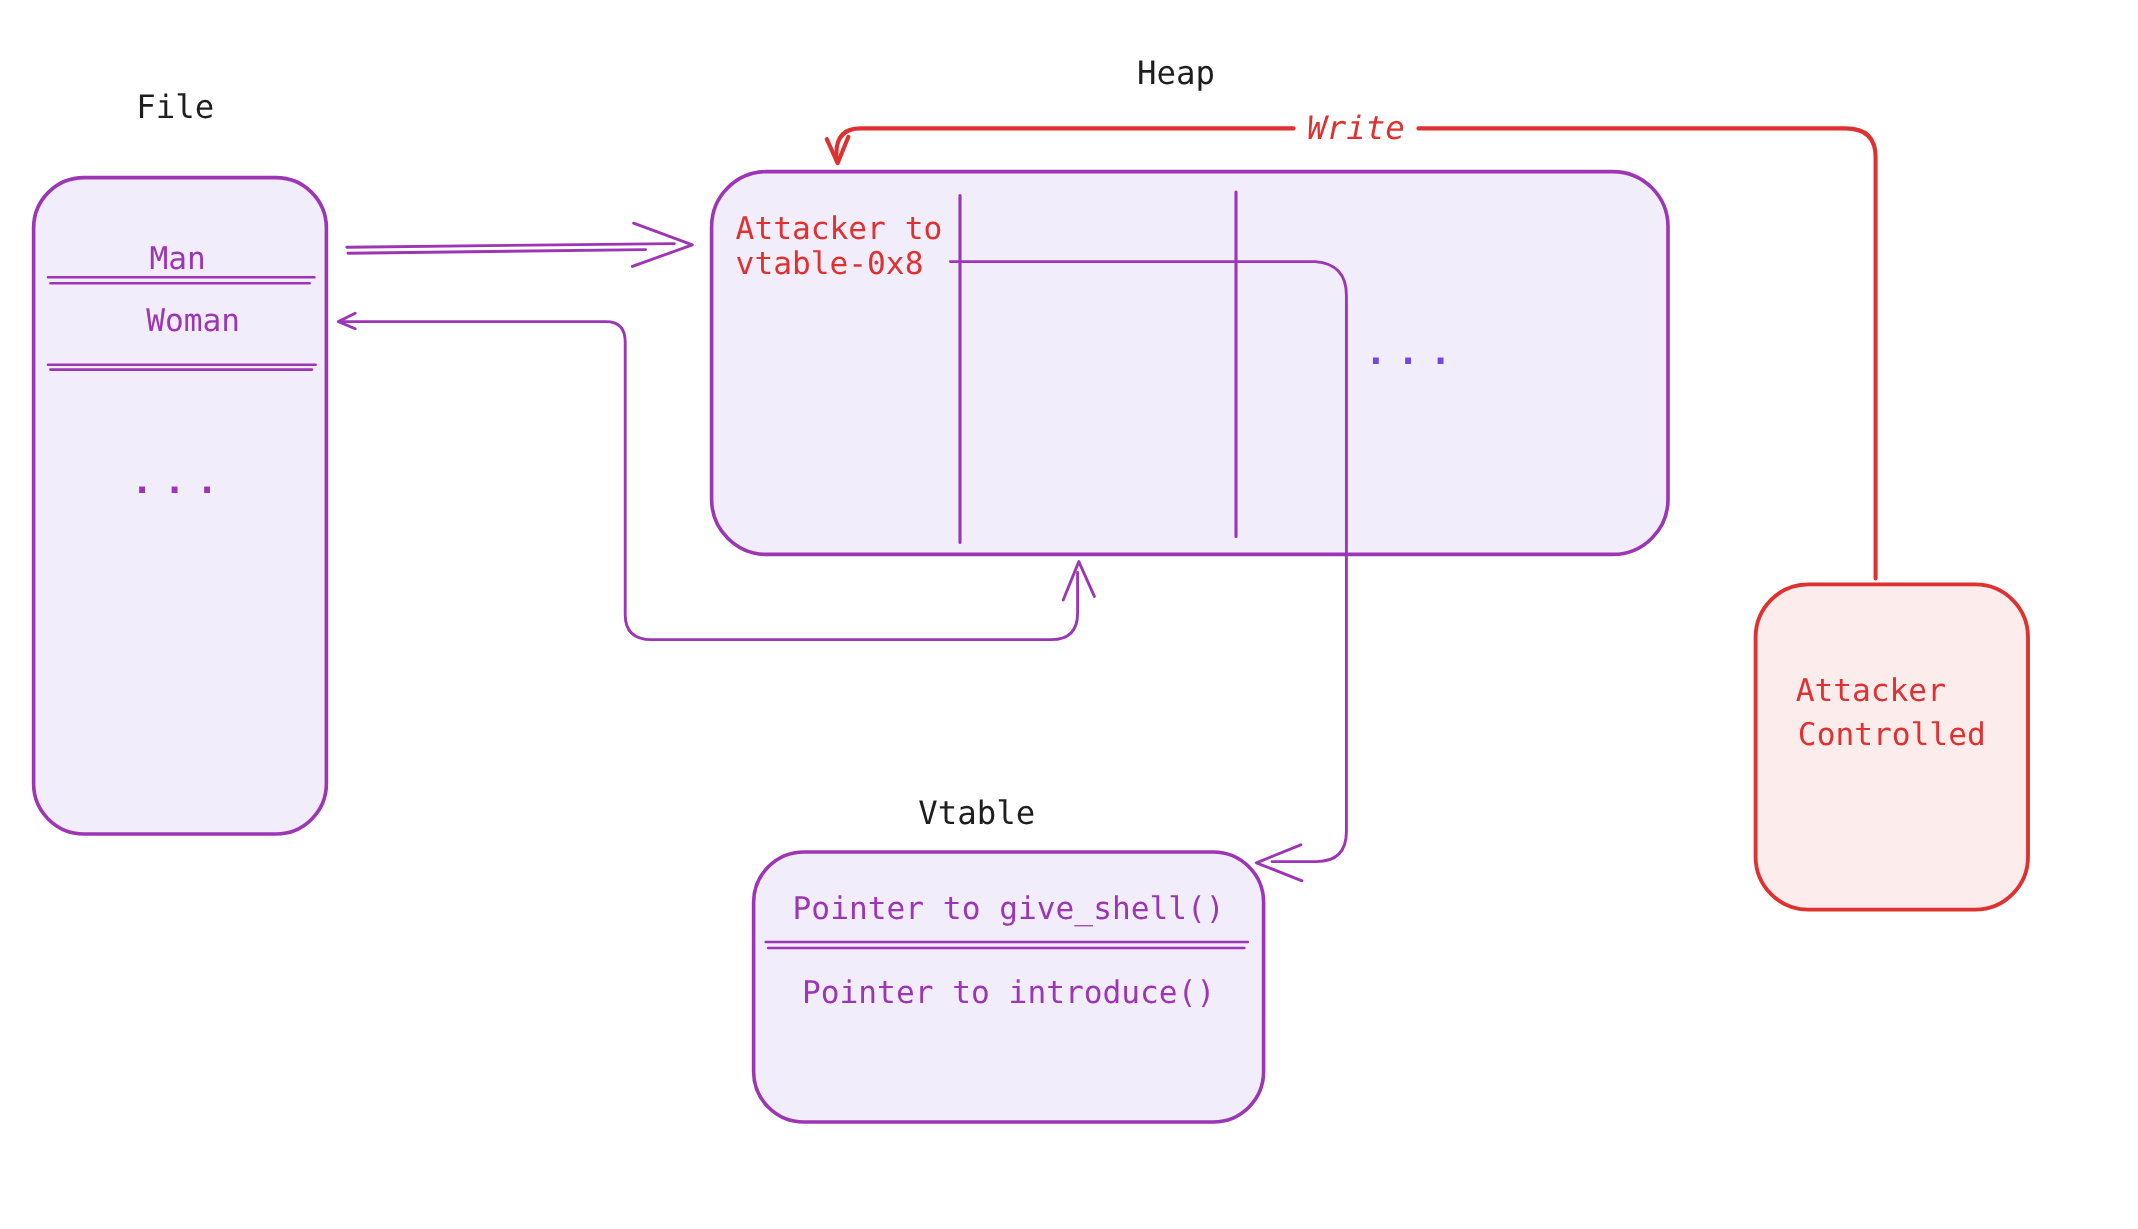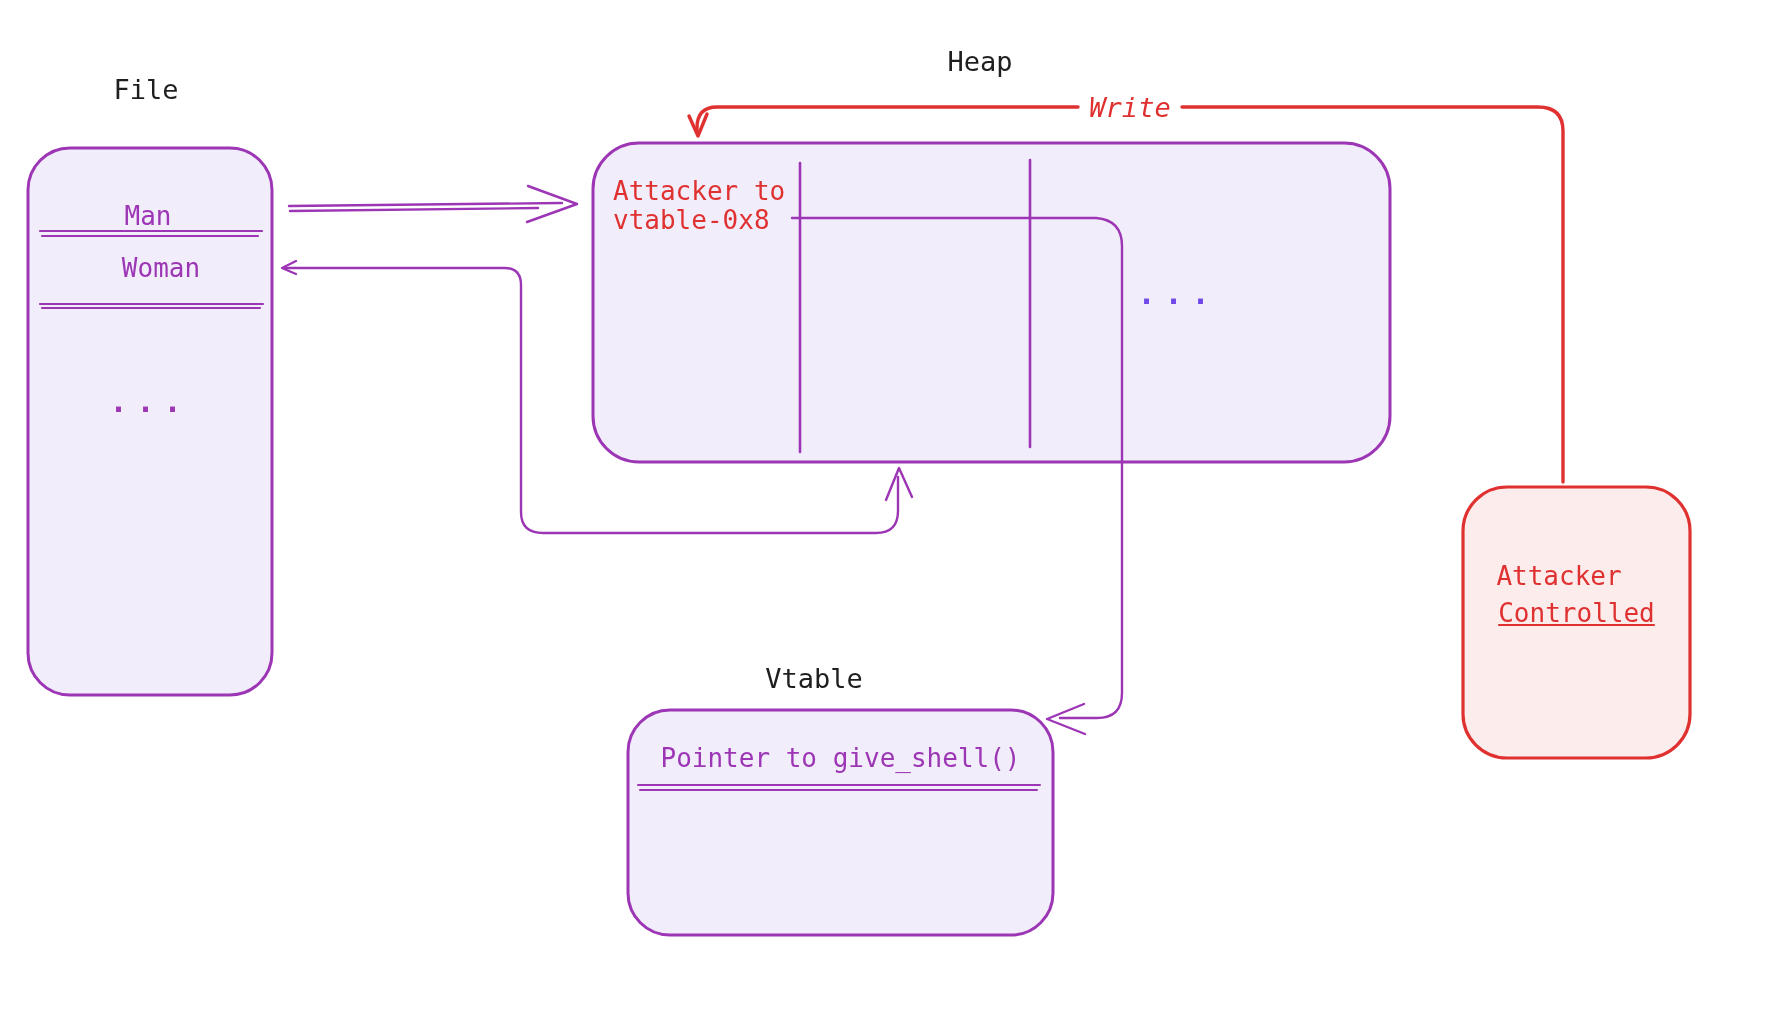--- a/index.html
+++ b/index.html
@@ -75,17 +75,18 @@
   <div class="label body-text purple-text center" style="left:28px;top:253px;width:244px;padding-left:11px;">Woman</div>
   <div class="label ellipsis purple-text center" style="left:28px;top:384px;width:244px;">...</div>
 
   <div class="label body-text red-text" style="left:613px;top:177px;line-height:29px;">Attacker to</div>
   <div class="label body-text red-text" style="left:613px;top:206px;line-height:29px;">vtable-0x8</div>
   <div class="label ellipsis center" style="left:1133px;top:276px;width:90px;color:var(--indigo);">...</div>
 
   <div class="label red-text center" style="left:1080px;top:92px;width:100px;font-size:27px;font-style:italic;">Write</div>
 
   <div class="label body-text purple-text center" style="left:630px;top:743px;width:421px;">Pointer to give_shell()</div>
+  <div class="label body-text purple-text center" style="left:630px;top:813px;width:421px;">Pointer to introduce()</div>
 
   <div class="label body-text red-text center" style="left:1463px;top:558px;width:192px;line-height:37px;">Attacker</div>
-  <div class="label body-text red-text center" style="left:1463px;top:595px;width:227px;line-height:37px;text-decoration:underline;">Controlled</div>
+  <div class="label body-text red-text center" style="left:1463px;top:595px;width:227px;line-height:37px;">Controlled</div>
 
 </div>
 
 </body></html>

